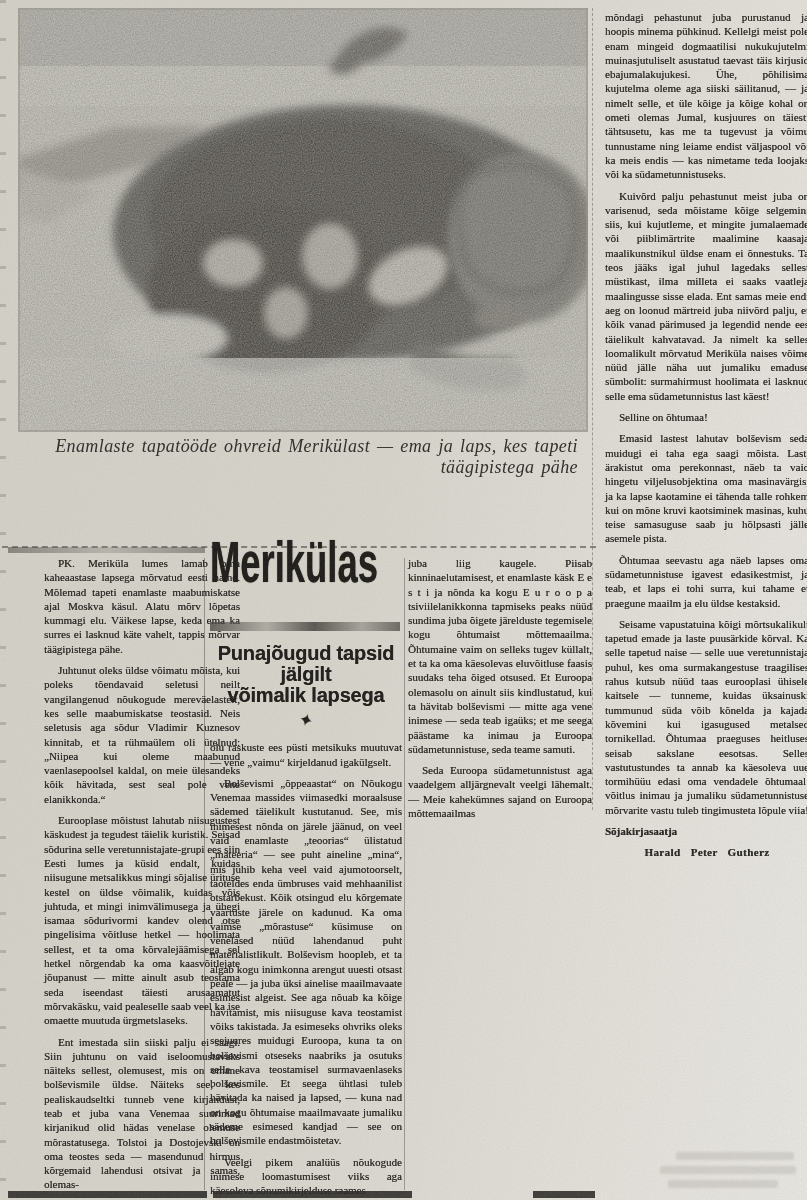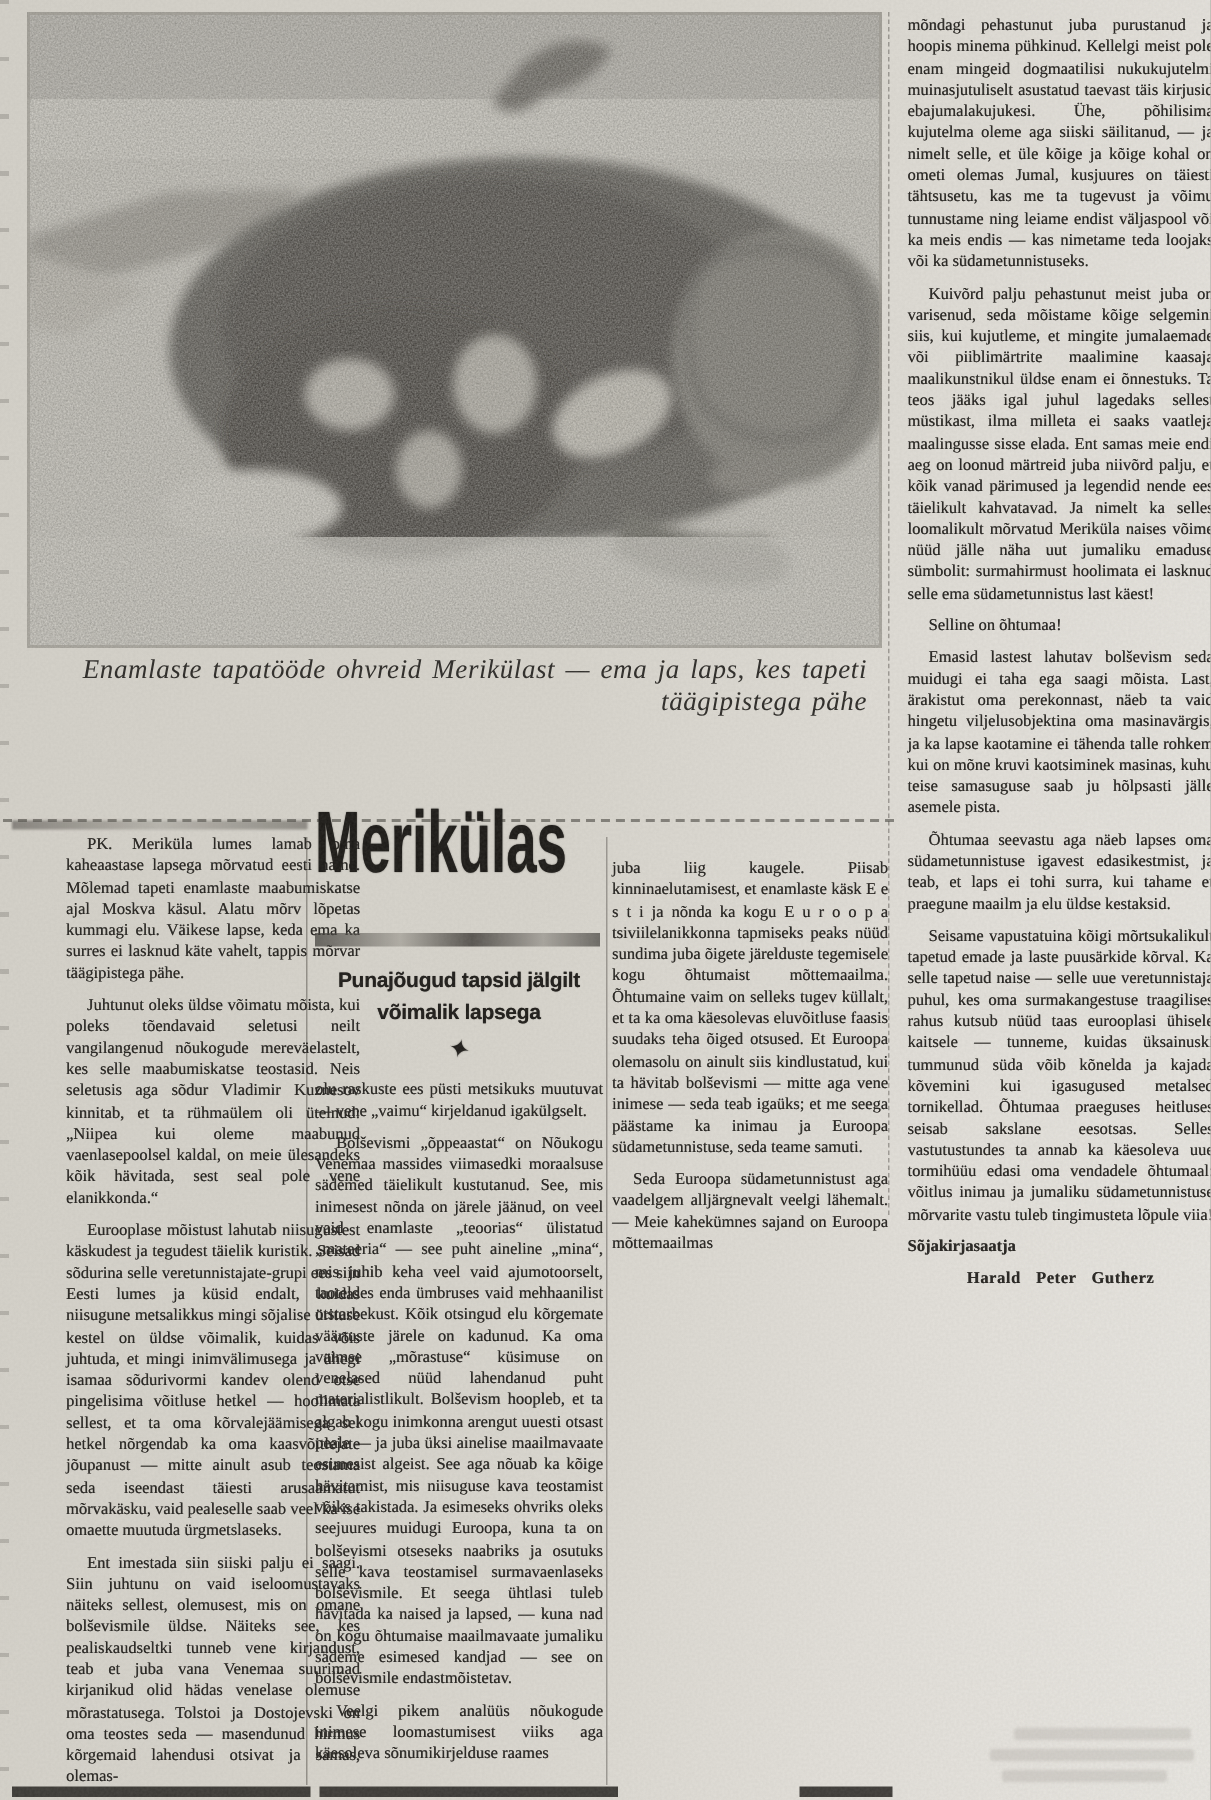--- a/index.html
+++ b/index.html
@@ -36,40 +36,40 @@
     background:linear-gradient(90deg,rgba(70,67,62,.55),rgba(120,116,110,.3),rgba(70,67,62,.5));
     filter:blur(.6px);
   }
   
   .col{position:absolute;text-align:justify;font-size:11px;line-height:14.3px;
        text-shadow:.2px .2px .3px rgba(40,38,34,.75);}
   .col p{margin:0 0 7px 0;text-indent:14px;}
   .col p.noindent{text-indent:0;}
   #col1{left:8px;  top:556px;width:196px;height:634px;margin-left:36px;}
   #col2{left:210px;top:556px;width:192px;height:634px;}
-  #col3{left:408px;top:572px;width:184px;height:250px;}
+  #col3{left:408px;top:556px;width:184px;height:250px;}
   #col4{left:599px;top:10px; width:204px;height:800px;padding-left:6px;}
   .vsep1{position:absolute;left:204px;top:558px;height:632px;border-left:1px solid rgba(75,72,66,.5);}
   .vsep2{position:absolute;left:404px;top:558px;height:632px;border-left:1px solid rgba(75,72,66,.45);}
   .vsep3{position:absolute;left:592px;top:8px;height:802px;border-left:1px dashed rgba(75,72,66,.45);}
   
   .merikylas{
     height:62px;margin-top:2px;
     font-family:"Liberation Sans",sans-serif;font-weight:700;font-size:52px;
     color:#1a1815;white-space:nowrap;
     transform:scale(.70,1.12);transform-origin:0 50%;
     text-shadow:0 0 1px rgba(20,18,15,.8);
   }
   .merikylas-rule{
     height:9px;margin:2px 2px 12px 0;
     background:linear-gradient(90deg,rgba(60,58,54,.75),rgba(130,126,118,.45) 30%,rgba(55,52,48,.8) 55%,rgba(120,116,110,.5) 80%,rgba(60,58,54,.7));
     filter:blur(.5px);
   }
   .deck{
-    font-family:"Liberation Sans",sans-serif;font-weight:700;font-size:14px;
+    font-family:"Liberation Sans",sans-serif;font-weight:700;font-size:20px;
     line-height:21px;text-align:center;color:#1c1a17;letter-spacing:-.2px;
     text-shadow:0 0 .5px rgba(20,18,15,.8);margin-bottom:8px;
   }
   .ornament{
     text-align:center;font-size:17px;color:#1c1a17;margin-bottom:12px;
     transform:rotate(15deg);text-shadow:0 0 1px rgba(20,18,15,.7);
   }
   
   .sig-label{font-weight:700;text-indent:26px;margin:10px 0 4px 0;text-align:left;}
   .sig-name{font-weight:700;text-align:center;word-spacing:7px;letter-spacing:.4px;}

